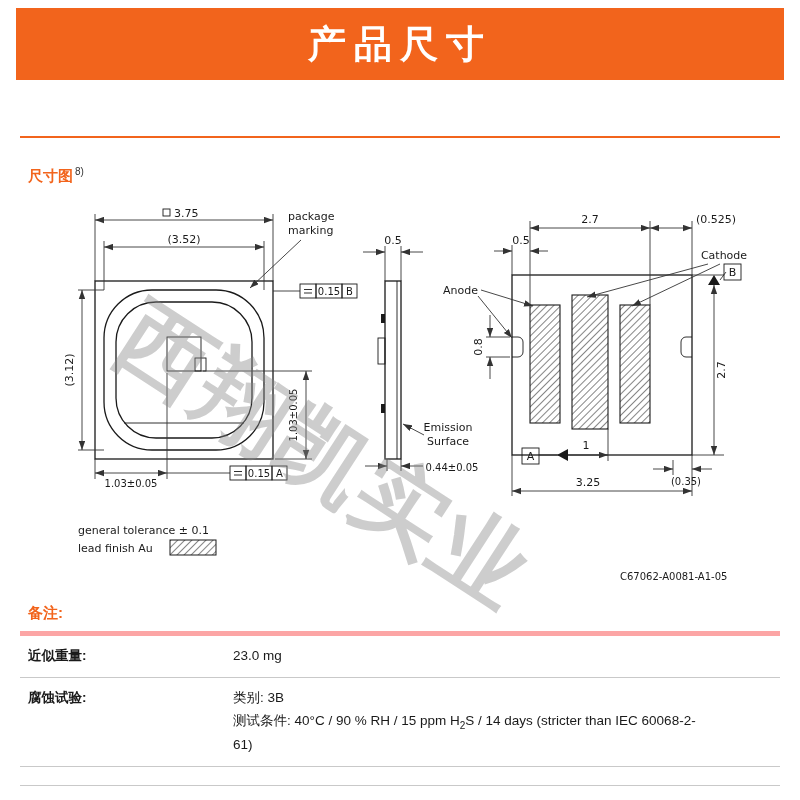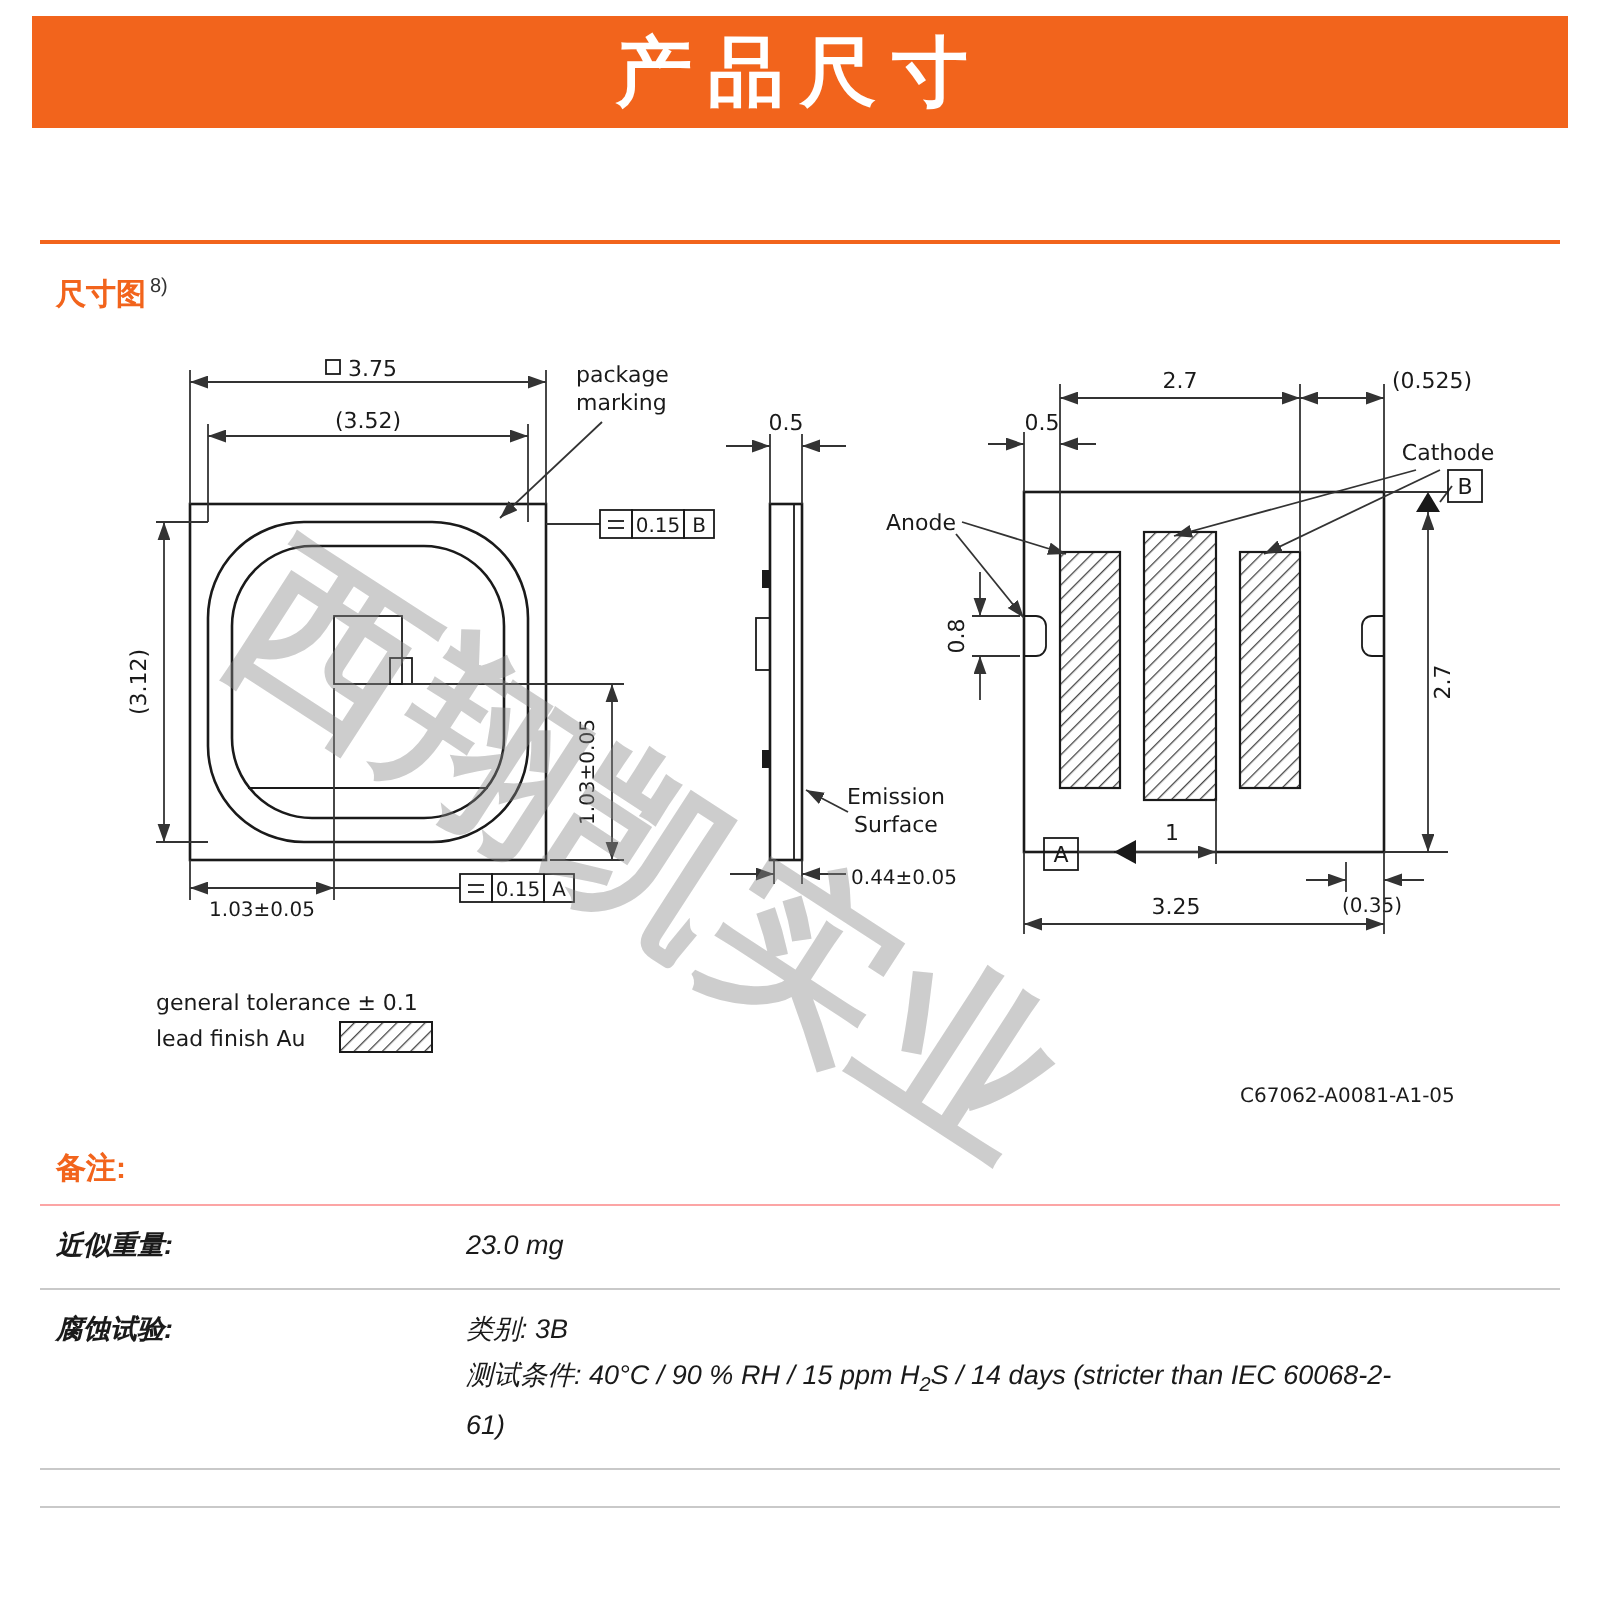--- a/index.html
+++ b/index.html
@@ -1,26 +1,26 @@
 <!DOCTYPE html>
 <html style="--accent: #F2641C;"><head>
 <meta charset="utf-8">
 <style>
   :root { --accent: #F2641C; }
   * { box-sizing: border-box; }
   html,body { margin:0; padding:0; background:#fff; width:800px; height:800px;
     font-family:"Liberation Sans","DejaVu Sans",sans-serif; overflow:hidden; }
 
-  .banner { margin:8px 16px 0 16px; height:56px; background:var(--accent);
+  .banner { margin:8px 16px 0 16px; height:72px; background:var(--accent);
     color:#fff; display:flex; align-items:center; justify-content:center;
     font-size:38px; font-weight:bold; letter-spacing:8px; }
 
   .divider { margin:56px 20px 0 20px; border-top:2px solid var(--accent); }
 
-  .section-title { margin:16px 0 0 28px; color:var(--accent);
+  .section-title { margin:28px 0 0 28px; color:var(--accent);
     font-weight:bold; font-size:15px; }
   .section-title sup { color:#333; font-weight:normal; font-size:10px; margin-left:2px; }
 
   .drawing-wrap { position:relative; margin:2px 20px 0 20px; height:412px; }
   svg { display:block; }
   svg text { font-family:"DejaVu Sans","Liberation Sans",sans-serif;
     font-size:11px; fill:#1a1a1a; }
   .t10 { font-size:10px; }
   .outline { fill:none; stroke:#1a1a1a; stroke-width:1.3; }
   .thin    { fill:none; stroke:#1a1a1a; stroke-width:0.9; }
@@ -28,21 +28,21 @@
   .pad     { fill:url(#hatch); stroke:#1a1a1a; stroke-width:1.1; }
 
   .watermark { position:absolute; left:140px; top:88px;
     transform:rotate(33deg); transform-origin:0 0;
     font-size:92px; font-weight:bold; white-space:nowrap;
     color:rgba(135,135,135,0.42); pointer-events:none; letter-spacing:2px; }
 
   .notes { margin:0 20px 0 20px; }
   .notes-title { color:var(--accent); font-weight:bold; font-size:15px;
     margin:4px 0 8px 8px; }
-  .notes-table { border-top:1px solid #fca5a5;font-style:italic; }
+  .notes-table { border-top:5px solid #fca5a5; }
   .note-row { display:grid; grid-template-columns:205px 1fr;
     border-bottom:1px solid #c9c9c9; padding:9px 0 9px 8px;
     font-size:13.5px; line-height:1.7; color:#1a1a1a; }
   .note-label { font-weight:bold; }
   .note-value sub { font-size:10px; }
 </style>
 </head>
 <body>
 
 <div class="banner">

